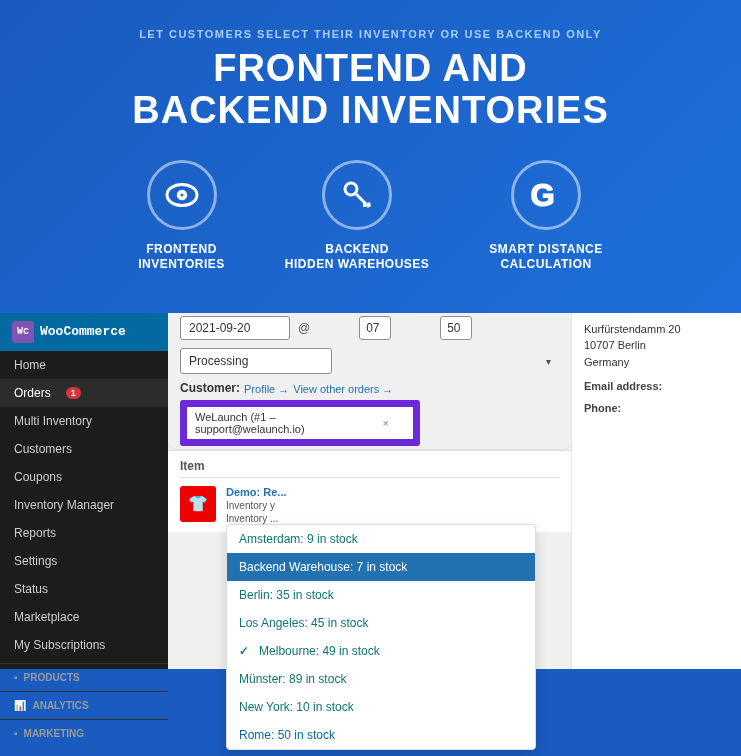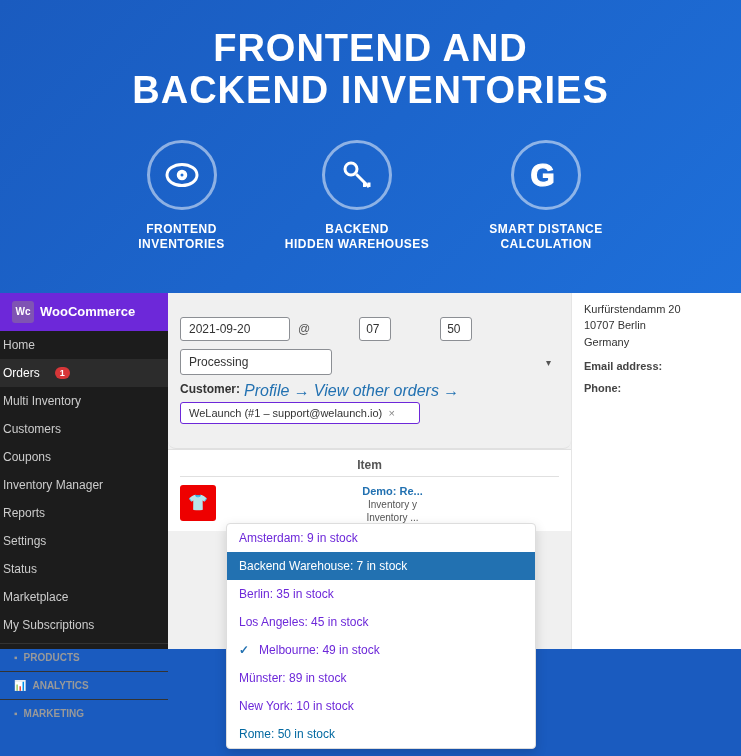--- a/index.html
+++ b/index.html
@@ -81,46 +81,47 @@
     }
 
     
     .wc-sidebar {
       width: 168px;
       background: #1c1c1c;
       flex-shrink: 0;
       font-size: 12px;
     }
     .wc-header {
-      background: #6d28d9;
+      background: #0369a1;
       padding: 8px 12px;
       display: flex;
       align-items: center;
       gap: 6px;
       color: white;
       font-size: 13px;
       font-weight: 600;
+      font-family: Liberation Mono, monospace;
     }
     .wc-logo-icon {
       width: 22px;
       height: 22px;
       background: #7f54b3;
       border-radius: 3px;
       display: flex;
       align-items: center;
       justify-content: center;
       color: white;
       font-size: 10px;
       font-weight: 900;
     }
     .sidebar-menu {
       list-style: none;
     }
     .sidebar-menu li {
-      padding: 7px 3px;
+      padding: 7px 14px;
       color: #ccc;
       font-size: 12px;
       cursor: pointer;
       display: flex;
       align-items: center;
       gap: 4px;
     }
     .sidebar-menu li.active {
       color: #fff;
       background: #2c2c2c;
@@ -143,21 +144,21 @@
       text-transform: uppercase;
       display: flex;
       align-items: center;
       gap: 6px;
       border-top: 1px solid #333;
       margin-top: 4px;
     }
 
     
     .order-form {
-      padding: 24px 12px;
+      padding: 3px 12px;
       border-bottom: 1px solid #e0e0e0;
       border-radius: 8px;
     }
     .form-row {
       display: flex;
       align-items: center;
       gap: 8px;
       margin-bottom: 8px;
     }
     .date-input {
@@ -211,26 +212,25 @@
       pointer-events: none;
     }
     .customer-row {
       display: flex;
       align-items: center;
       gap: 4px;
       margin-bottom: 2px;
     }
     .profile-link {
       color: #2271b1;
-      font-size: 16px;
+      font-size: 11px;
       text-decoration: none;
-      font-style: italic;
     }
     .customer-tag {
-      border: 1px solid #6d28d9;
+      border: 7px solid #6d28d9;
       border-radius: 3px;
       padding: 4px 24px 4px 8px;
       font-size: 11px;
       color: #333;
       width: 240px;
       background: white;
       display: flex;
       align-items: center;
       justify-content: space-between;
     }
@@ -257,21 +257,20 @@
       font-size: 11px;
       font-weight: 600;
       margin-top: 10px;
     }
 
     
     .order-items {
       background: #fff;
       border-top: 1px solid #e0e0e0;
       padding: 8px 12px;
-      text-align: center;
     }
     .items-header {
       font-size: 12px;
       font-weight: 600;
       color: #555;
       margin-bottom: 8px;
       border-bottom: 1px solid #e0e0e0;
       padding-bottom: 4px;
     }
     .item-row {
@@ -316,21 +315,21 @@
       background: white;
       border: 1px solid #ddd;
       border-radius: 4px;
       box-shadow: 0 4px 12px rgba(0,0,0,0.15);
       z-index: 100;
       font-size: 12px;
       overflow: hidden;
     }
     .dropdown-item {
       padding: 7px 12px;
-      color: #6d28d9;
+      color: #0f766e;
       cursor: pointer;
       display: flex;
       align-items: center;
       gap: 6px;
     }
     .dropdown-item.selected {
       background: #2271b1;
       color: white;
     }
     .dropdown-item.checked::before {
@@ -342,20 +341,21 @@
     .center-main {
       flex: 1;
       display: flex;
       flex-direction: column;
     }
   </style>
 </head>
 <body>
 
 <div class="top-section">
+  <div class="subtitle">Let customers select their inventory or use backend only</div>
   <div class="main-title">
     <span>Frontend and</span><br>
     <span>Backend Inventories</span>
   </div>
 
   <div class="icons-row">
 
     <div class="icon-item">
       <div class="icon-circle">
         <svg viewBox="0 0 24 24" fill="none">

